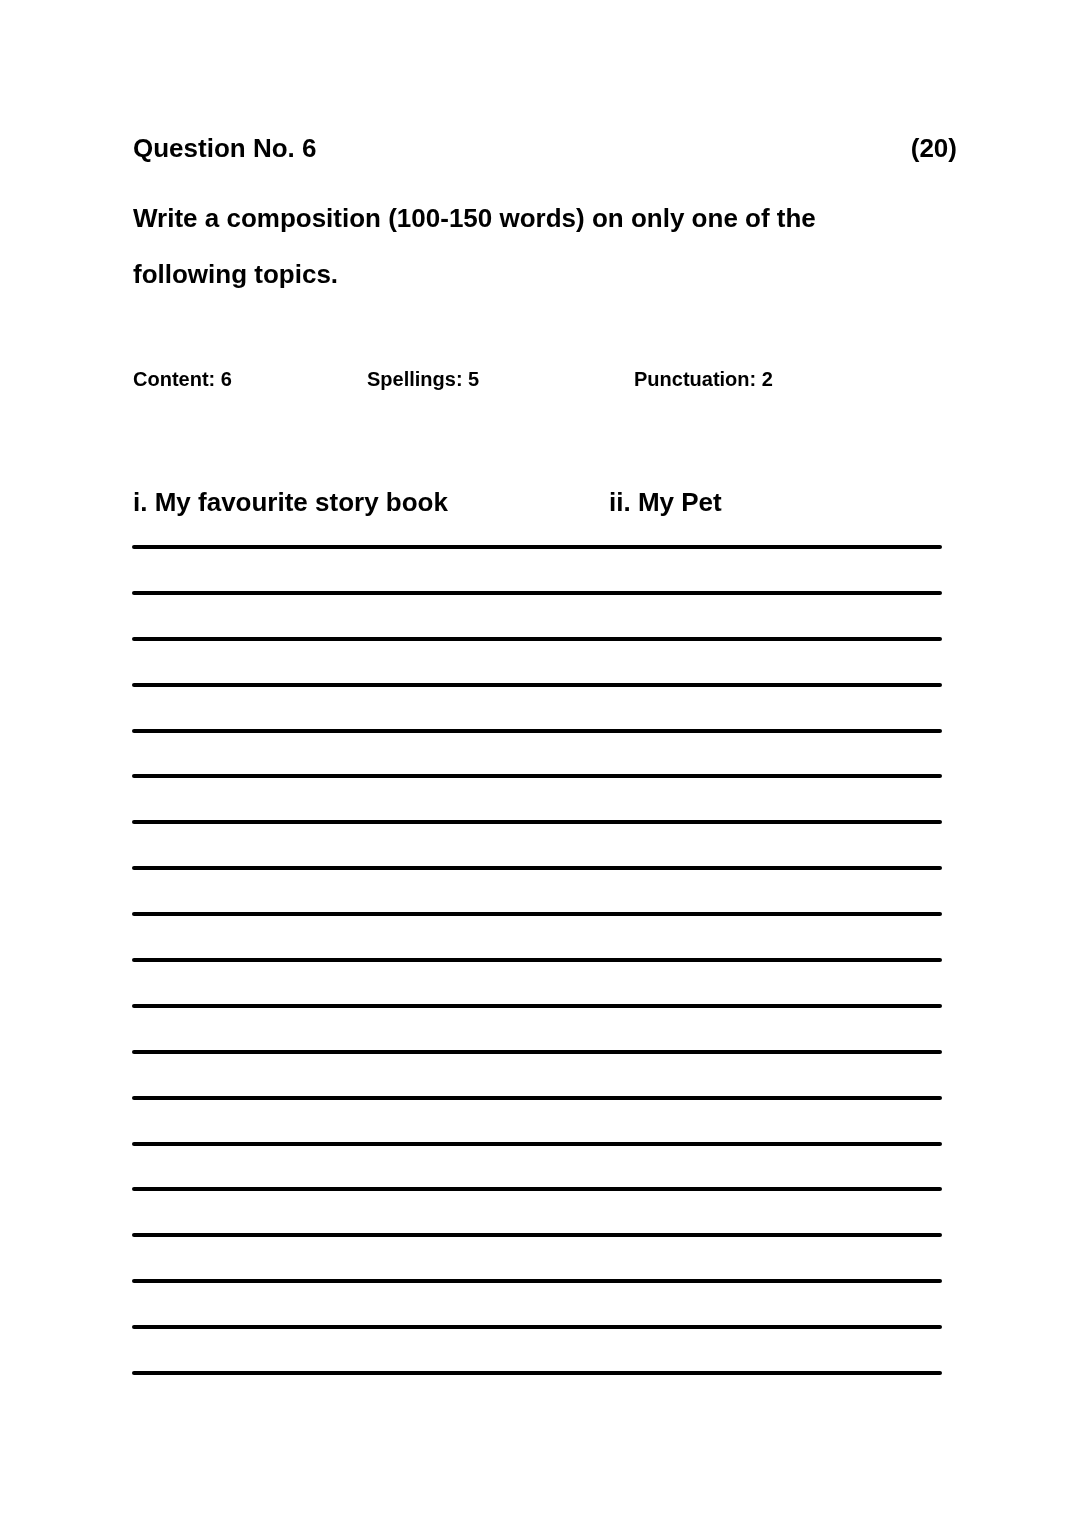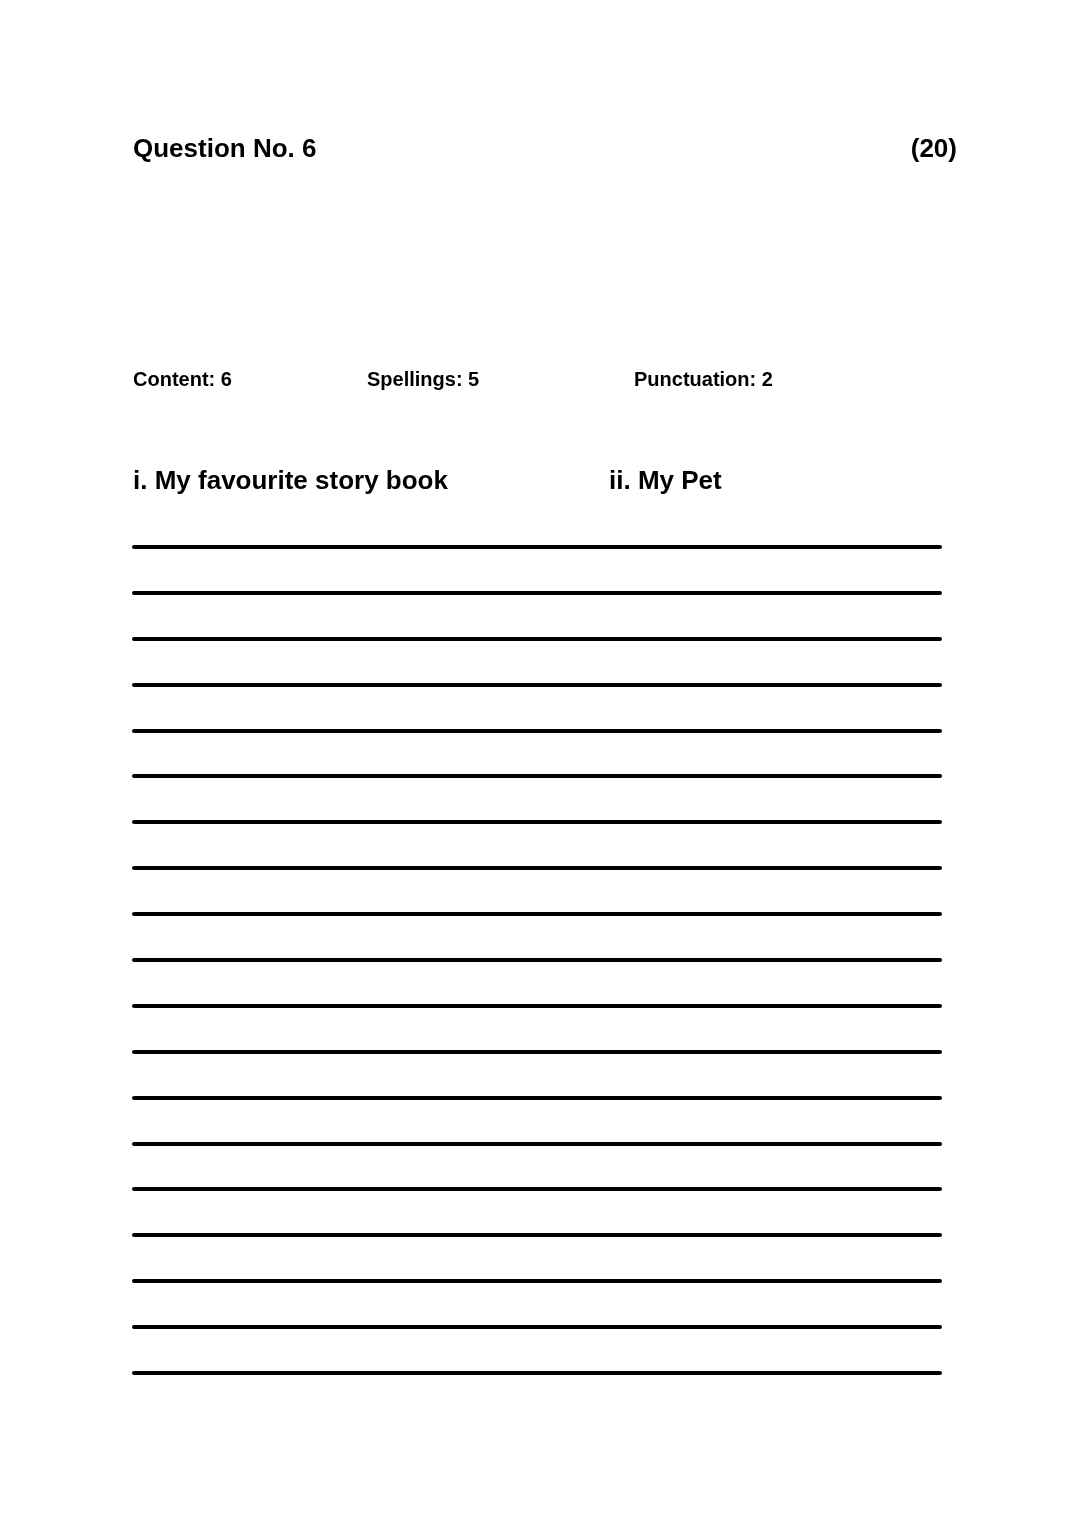--- a/index.html
+++ b/index.html
@@ -59,21 +59,21 @@
     white-space: nowrap;
   }
   .marks-row .m0 { position: absolute; left: 0; }
   .marks-row .m1 { position: absolute; left: 234px; }
   .marks-row .m2 { position: absolute; left: 501px; }
 
   
   .topics-row {
     position: absolute;
     left: 133px;
-    top: 456px;
+    top: 478px;
     width: 824px;
     height: 32px;
     font-size: 26px;
     line-height: 32px;
     white-space: nowrap;
     text-align: right;
   }
   .topics-row .t0 { position: absolute; left: 0; }
   .topics-row .t1 { position: absolute; left: 476px; }
 
@@ -96,20 +96,22 @@
 </head>
 <body>
 
 <div class="page">
 
   <div class="header-row">
     <span>Question No. 6</span>
     <span>(20)</span>
   </div>
 
+  <div class="instruction">Write a composition (100-150 words) on only one of the
+following topics.</div>
 
   <div class="marks-row">
     <span class="m0">Content: 6</span>
     <span class="m1">Spellings: 5</span>
     <span class="m2">Punctuation: 2</span>
   </div>
 
   <div class="topics-row">
     <span class="t0">i. My favourite story book</span>
     <span class="t1">ii. My Pet</span>

